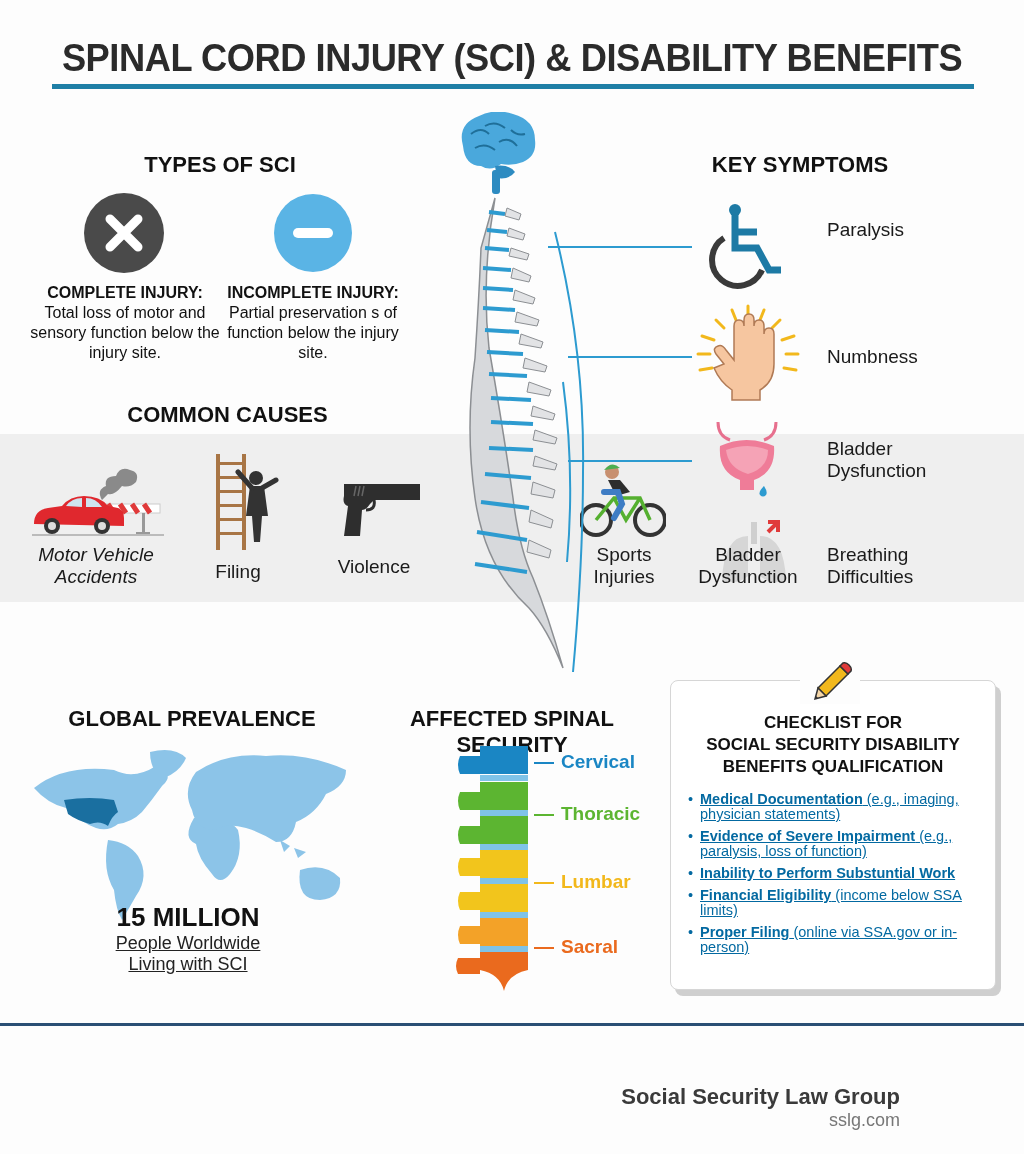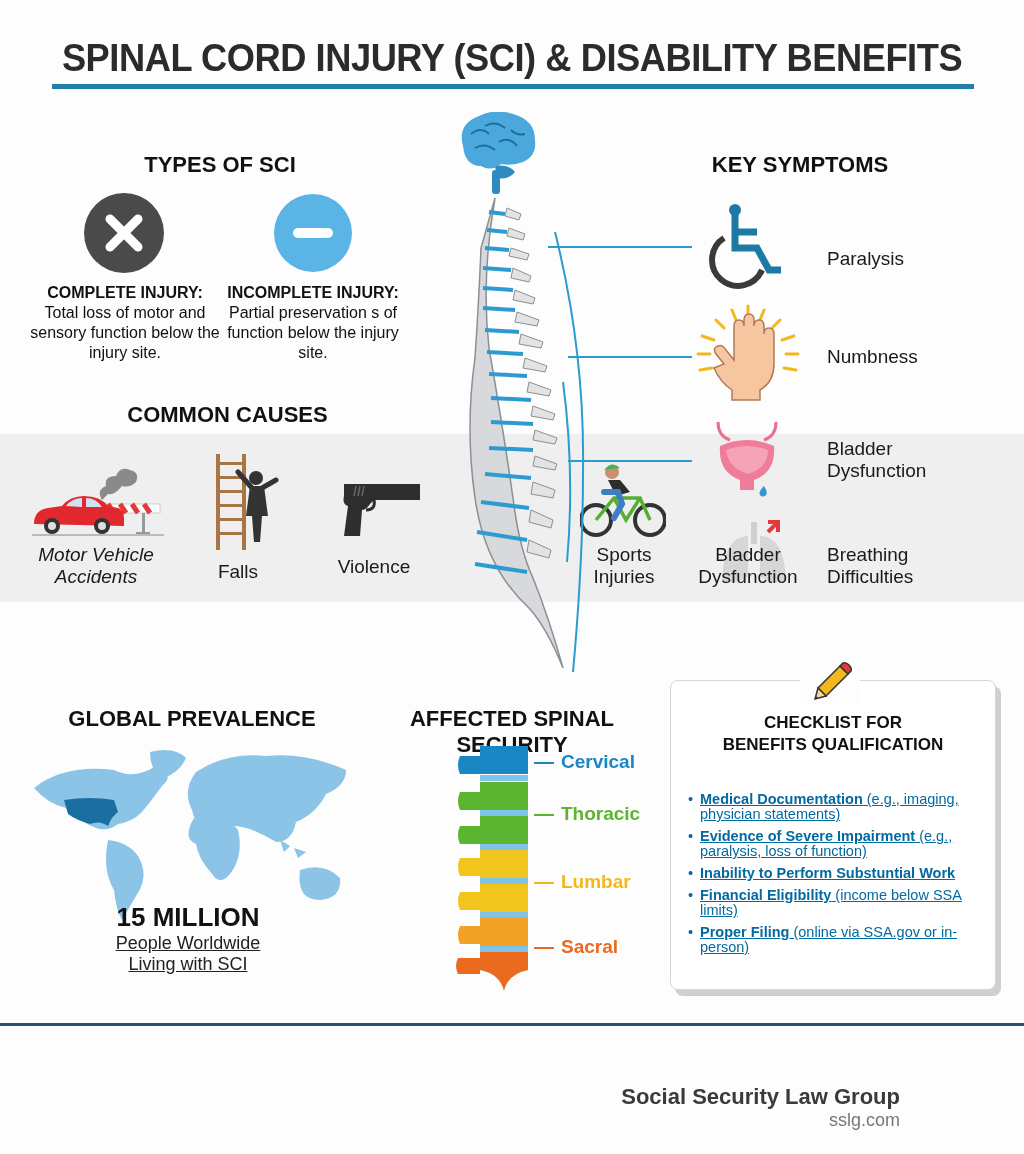--- a/index.html
+++ b/index.html
@@ -88,21 +88,21 @@
         <rect x="4" y="38" width="30" height="3"></rect>
         <rect x="4" y="52" width="30" height="3"></rect>
         <rect x="4" y="66" width="30" height="3"></rect>
         <rect x="4" y="80" width="30" height="3"></rect>
       </g>
     <circle cx="44" cy="26" r="7" fill="#333"></circle>
     <path d="M38 34 h14 l4 30 h-6 l-2 26 h-6 l-2-26 -6 0z" fill="#333"></path>
     <path d="M40 36 l-14-16 M50 36 l14-8" stroke="#333" stroke-width="5" stroke-linecap="round"></path>
   </svg>
 </div>
-<div class="abs cap" style="left:200px; top:561px; width:76px;">Falls</div>
+<div class="abs cap" style="left:200px; top:561px; width:76px;">Filing</div>
 
 <div class="abs" style="left:338px; top:480px; width:84px; height:60px;">
   <svg width="84" height="60" viewBox="0 0 84 60">
     <path d="M6 4 h76 v16 h-46 l-4 4 q-4 6-8 6 l-2 26 h-16 l4-30 q-6-2-4-10z" fill="#2e2e2e"></path>
     <path d="M36 20 q2 10-8 10" stroke="#2e2e2e" stroke-width="3" fill="none"></path>
     <g stroke="#666" stroke-width="1.5">
         <line x1="18" y1="6" x2="16" y2="16"></line>
         <line x1="22" y1="6" x2="20" y2="16"></line>
         <line x1="26" y1="6" x2="24" y2="16"></line>
       </g>
@@ -180,21 +180,21 @@
 
 <div class="abs h2" style="left:700px; top:152px; width:200px;">KEY SYMPTOMS</div>
 
 <div class="abs" style="left:706px; top:202px; width:84px; height:88px;">
   <svg width="84" height="88" viewBox="0 0 84 88">
     <circle cx="29" cy="8" r="6" fill="#1d7aa5"></circle>
     <path d="M29 12 v34 h22 l12 22 h12 M29 30 h22" stroke="#1d7aa5" stroke-width="7" fill="none"></path>
     <path d="M18 36 a26 26 0 1 0 38 32" stroke="#3a3a3a" stroke-width="6" fill="none"></path>
   </svg>
 </div>
-<div class="abs sym" style="left:827px; top:248px;">Paralysis</div>
+<div class="abs sym" style="left:827px; top:219px;">Paralysis</div>
 
 <div class="abs" style="left:694px; top:304px; width:110px; height:100px;">
   <svg width="110" height="100" viewBox="0 0 110 100">
     <g stroke="#f2b81c" stroke-width="3" stroke-linecap="round">
       <line x1="54" y1="2" x2="54" y2="14"></line>
         <line x1="38" y1="6" x2="42" y2="16"></line>
         <line x1="70" y1="6" x2="66" y2="16"></line>
       <line x1="22" y1="16" x2="30" y2="24"></line>
         <line x1="86" y1="16" x2="78" y2="24"></line>
         <line x1="8" y1="32" x2="20" y2="36"></line>
@@ -286,20 +286,21 @@
 <div class="abs" style="left:812px; top:662px; width:40px; height:40px;">
   <svg width="40" height="40" viewBox="0 0 40 40">
     <path d="M28 4 l8 8 -22 22 -8-8z" fill="#f2b81c" stroke="#333" stroke-width="1.5"></path>
     <path d="M28 4 l8 8 3-3 q1-3-2-6 q-3-3-6-2z" fill="#e03a3a" stroke="#333" stroke-width="1.5"></path>
     <path d="M6 26 l8 8 -11 3z" fill="#f6d7a8" stroke="#333" stroke-width="1.5"></path>
     <path d="M3 37 l3-1 -2-2z" fill="#333"></path>
   </svg>
 </div>
 <div class="abs ck-title" style="left:672px; top:712px; width:322px;">
   <div>CHECKLIST FOR</div>
+  <div>SOCIAL SECURITY DISABILITY</div>
   <div>BENEFITS QUALIFICATION</div>
 </div>
 <ul class="abs ck-list" style="left:688px; top:792px; width:300px;">
   <li><b>Medical Documentation</b><span> (e.g., imaging, physician statements)</span></li>
   <li><b>Evidence of Severe Impairment</b><span> (e.g., paralysis, loss of function)</span></li>
   <li><b>Inability to Perform Substuntial Work</b><span></span></li>
   <li><b>Financial Eligibility</b><span> (income below SSA limits)</span></li>
   <li><b>Proper Filing</b><span> (online via SSA.gov or in-person)</span></li>
 </ul>
 

